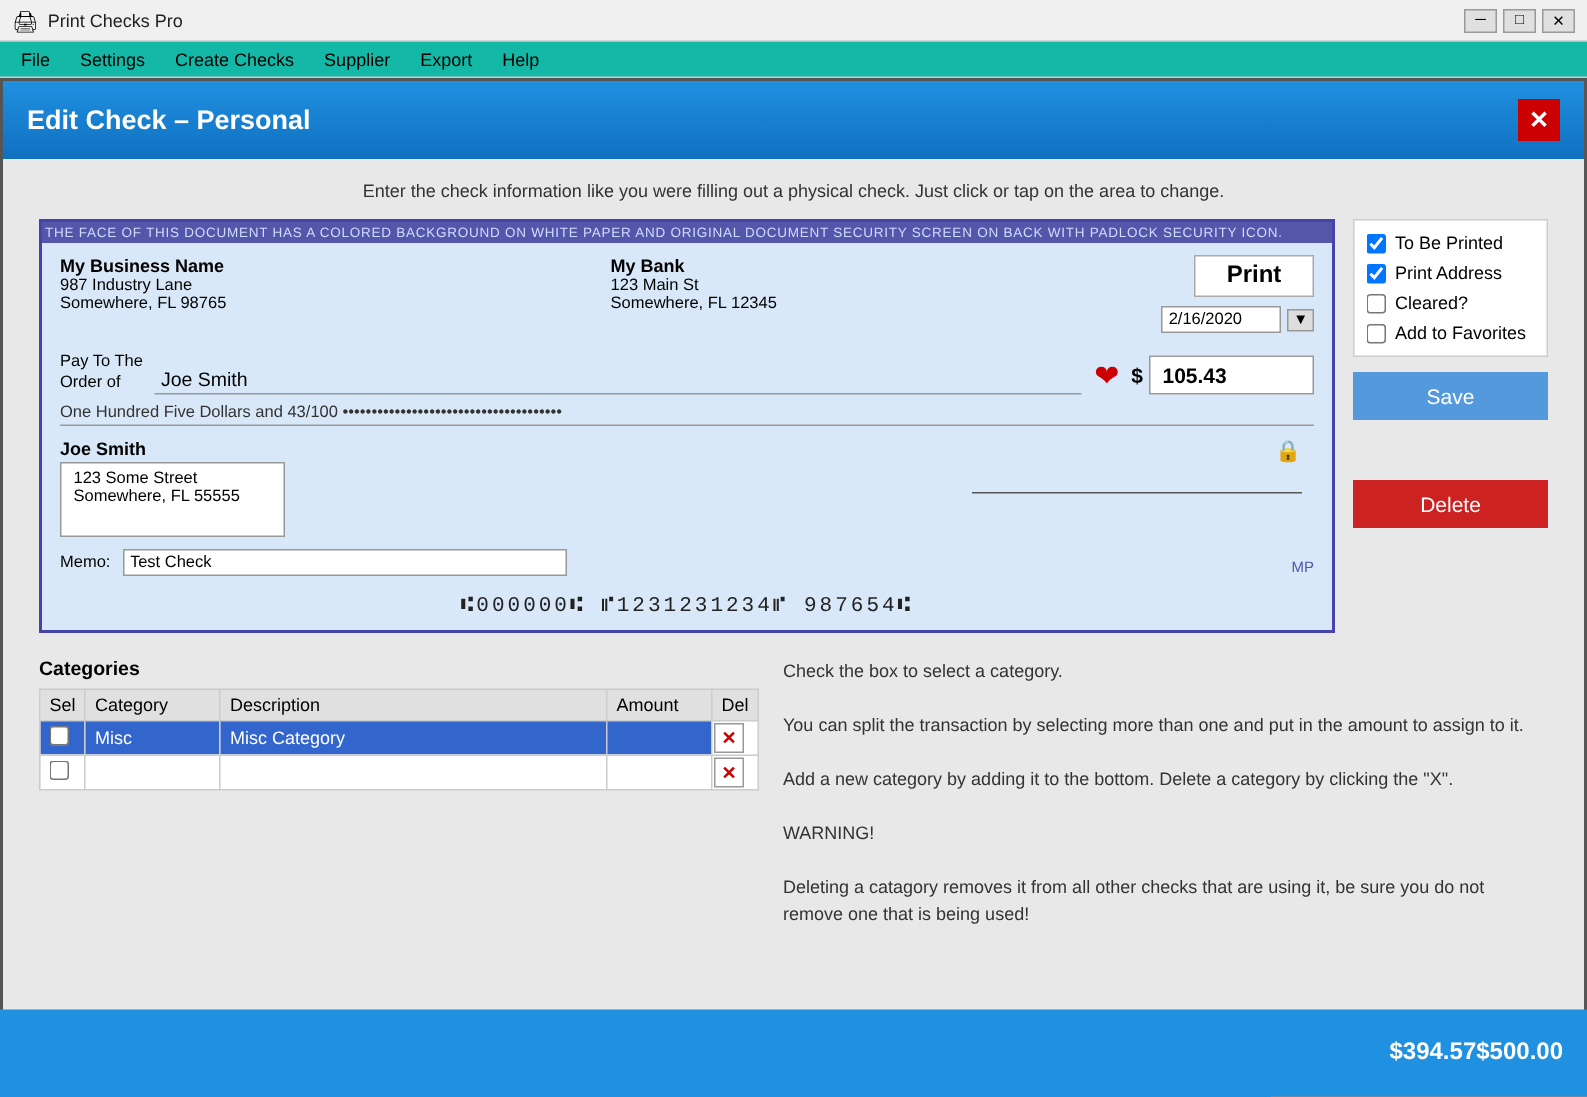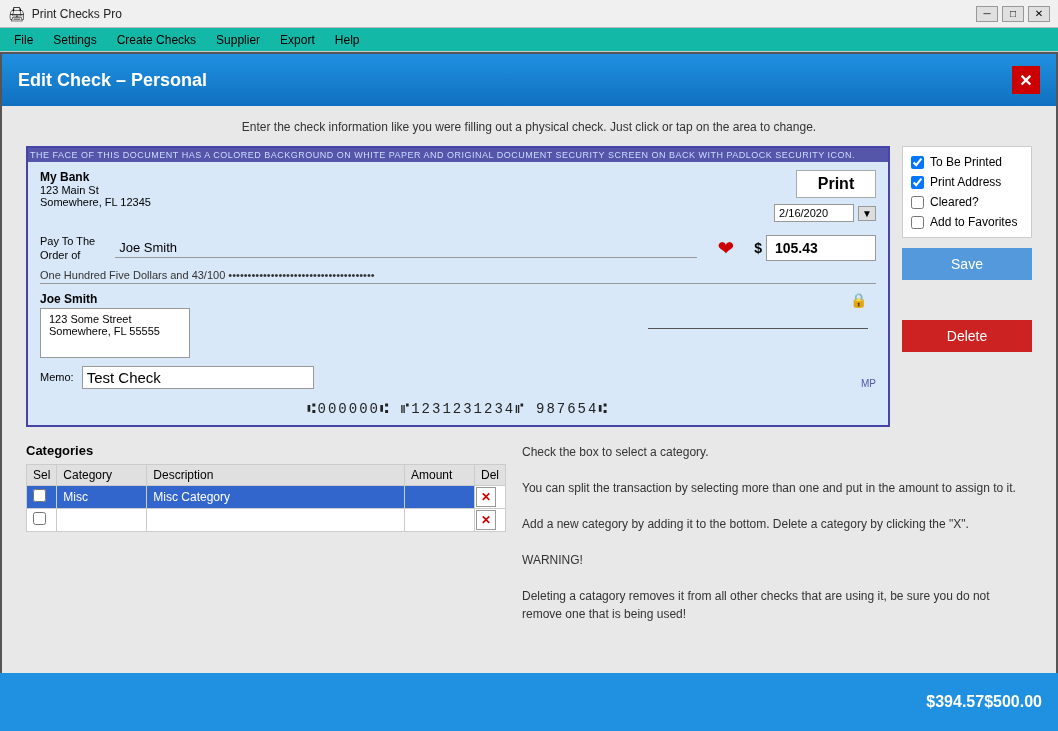--- a/index.html
+++ b/index.html
@@ -103,23 +103,23 @@
       font-size: 11px;
       width: 80px;
     }
     .date-dropdown-btn {
       background: #ddd; border: 1px solid #999; padding: 1px 3px; cursor: pointer; font-size: 10px;
     }
 
     
     .pay-to-row {
       display: flex;
-      align-items: center;
+      align-items: flex-end;
       padding: 4px 12px;
-      gap: 20px;
+      gap: 8px;
     }
     .pay-to-label { font-size: 11px; white-space: nowrap; line-height: 1.3; }
     .pay-to-input {
       flex: 1;
       border: none;
       border-bottom: 1px solid #999;
       background: transparent;
       font-size: 13px;
       padding: 2px 4px;
     }
@@ -170,22 +170,22 @@
     .memo-row {
       display: flex;
       align-items: center;
       padding: 4px 12px;
       gap: 8px;
     }
     .memo-label { font-size: 11px; }
     .memo-input {
       border: 1px solid #999;
       padding: 2px 4px;
-      font-size: 15px;
-      width: 232px;
+      font-size: 11px;
+      width: 296px;
     }
 
     
     .micr-line {
       text-align: center;
       font-size: 14px;
       letter-spacing: 2px;
       padding: 8px 12px;
       font-family: 'Courier New', monospace;
       color: #222;
@@ -339,20 +339,25 @@
 
   <div class="dialog-body">
     <div class="instruction-text">Enter the check information like you were filling out a physical check. Just click or tap on the area to change.</div>
 
     <div class="main-content">
 
       <div class="check-container" style="position:relative;">
         <div class="check-security-bar">THE FACE OF THIS DOCUMENT HAS A COLORED BACKGROUND ON WHITE PAPER AND ORIGINAL DOCUMENT SECURITY SCREEN ON BACK WITH PADLOCK SECURITY ICON.</div>
 
         <div class="check-header">
+          <div class="business-info">
+            <div class="business-name">My Business Name</div>
+            <div>987 Industry Lane</div>
+            <div>Somewhere, FL 98765</div>
+          </div>
           <div class="bank-info">
             <div class="bank-name">My Bank</div>
             <div>123 Main St</div>
             <div>Somewhere, FL 12345</div>
           </div>
           <div class="print-section">
             <button class="print-btn">Print</button>
             <div class="date-row">
               <input class="date-input" type="text" value="2/16/2020" style="">
               <button class="date-dropdown-btn">▼</button>

